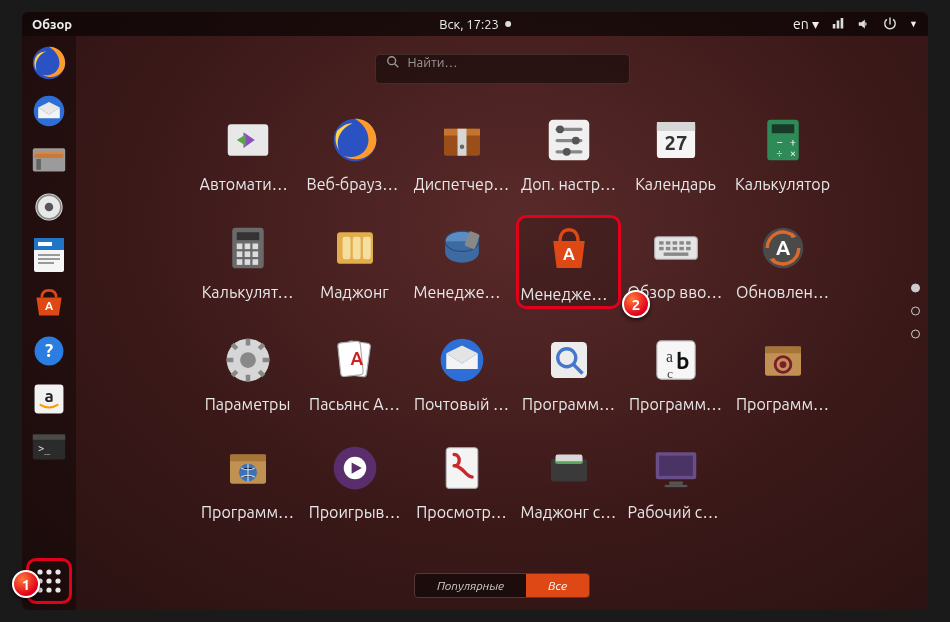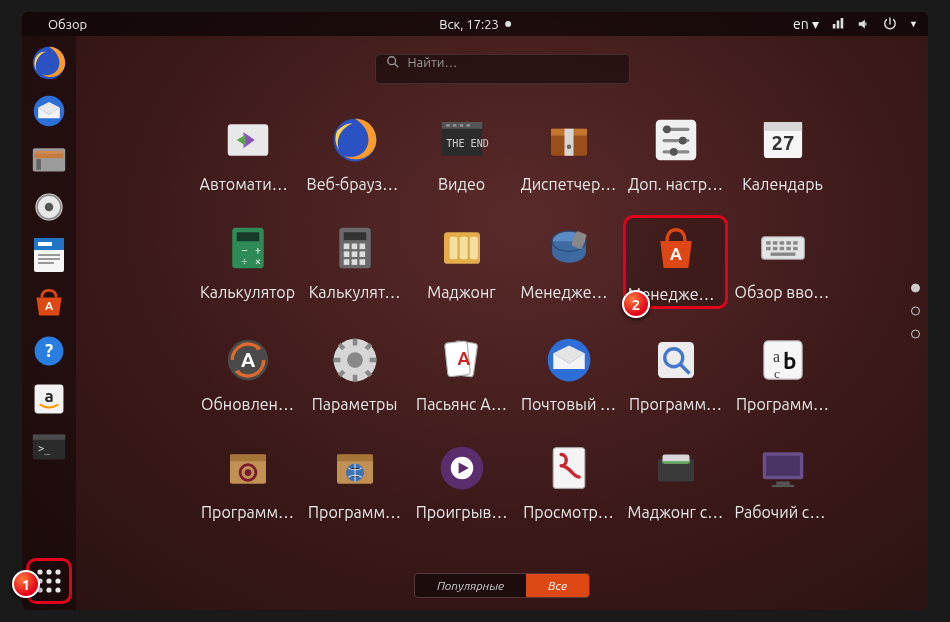--- a/index.html
+++ b/index.html
@@ -21,21 +21,21 @@
   
   .topbar {
     height: 24px;
     background: rgba(0,0,0,0.6);
     display: flex; align-items: center;
     padding: 0 10px;
     color: #eee;
     font-size: 13px;
     position: relative;
   }
-  .topbar .left { font-weight: 400; margin-left: 16px; }
+  .topbar .left { font-weight: 700; }
   .topbar .center { position: absolute; left: 50%; transform: translateX(-50%); display: flex; align-items: center; gap: 6px; }
   .topbar .center .dot { width: 6px; height: 6px; background: #ddd; border-radius: 50%; }
   .topbar .right { margin-left: auto; display: flex; gap: 12px; align-items: center; }
   .topbar svg { width: 14px; height: 14px; fill: #ddd; }
   .lang { font-size: 14px; }
   
   .dock {
     position: absolute; left: 0; top: 24px; bottom: 0;
     width: 54px;
     background: rgba(0,0,0,0.35);
@@ -291,34 +291,20 @@
             <circle cx="24" cy="24" r="19" fill="#2a52c3"></circle>
             <path d="M24 5c12 0 19 9 19 19 0 14-17 22-29 14 11 4 22-3 22-14 0-10-7-16-12-19z" fill="#ff9a2c"></path>
             <path d="M8 16c-2 5-2 12 2 17-4-10 2-20 12-24-7 0-11 4-14 7z" fill="#ffd24d"></path>
           </svg>
         </div>
         <div class="app-label">Веб-браузе…</div>
       </div>
       <div class="app">
         <div class="app-icon">
           <svg viewBox="0 0 48 48" width="54" height="54">
-            <rect x="6" y="8" width="36" height="30" rx="2" fill="#2b2b2b"></rect>
-            <rect x="6" y="8" width="36" height="6" fill="#555"></rect>
-            <rect x="10" y="10" width="3" height="2" fill="#999"></rect>
-            <rect x="16" y="10" width="3" height="2" fill="#999"></rect>
-            <rect x="22" y="10" width="3" height="2" fill="#999"></rect>
-            <rect x="28" y="10" width="3" height="2" fill="#999"></rect>
-            <text x="10" y="30" font-size="9" fill="#ccc" font-family="monospace">THE END</text>
-          </svg>
-        </div>
-        <div class="app-label">Видео</div>
-      </div>
-      <div class="app">
-        <div class="app-icon">
-          <svg viewBox="0 0 48 48" width="54" height="54">
             <rect x="8" y="14" width="32" height="24" rx="2" fill="#9a4e1a"></rect>
             <rect x="8" y="14" width="32" height="6" fill="#c5742e"></rect>
             <rect x="20" y="14" width="8" height="24" fill="#d6d6d6"></rect>
             <circle cx="24" cy="30" r="2" fill="#666"></circle>
           </svg>
         </div>
         <div class="app-label">Диспетчер …</div>
       </div>
       <div class="app">
         <div class="app-icon">

